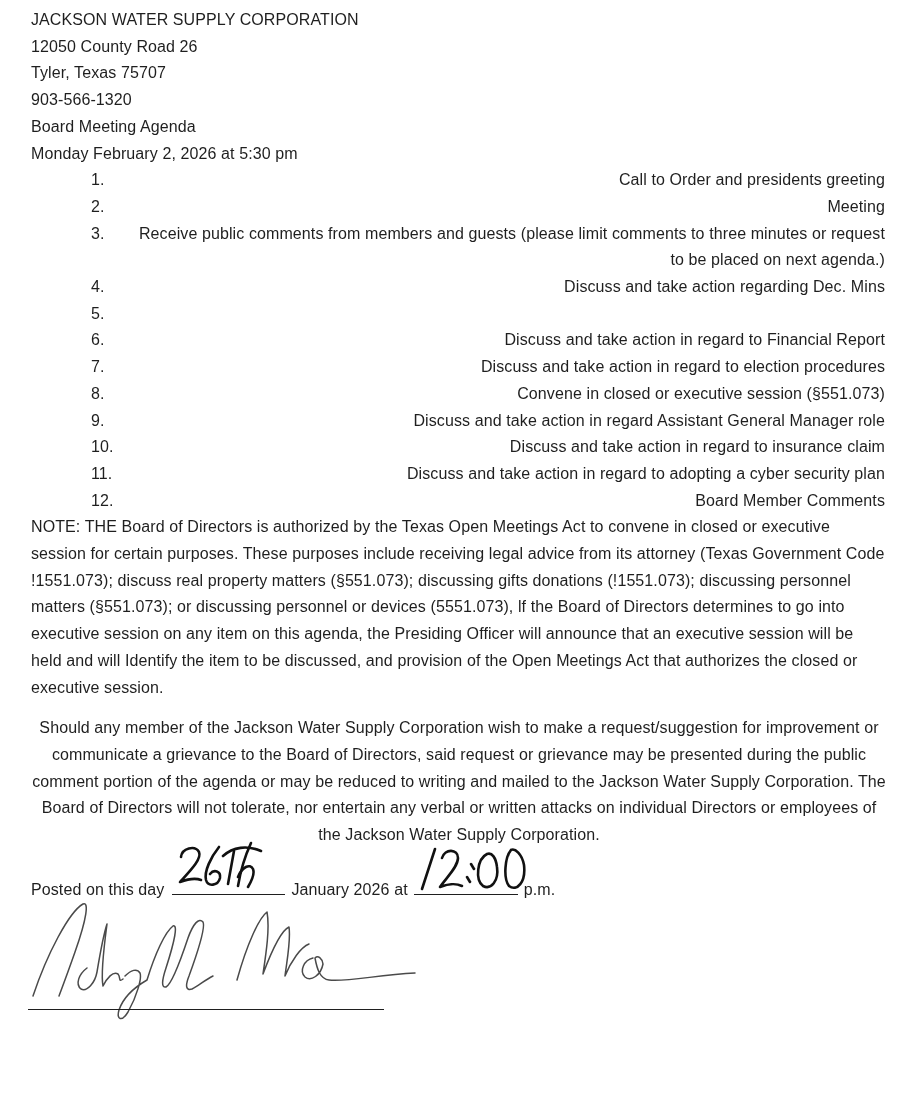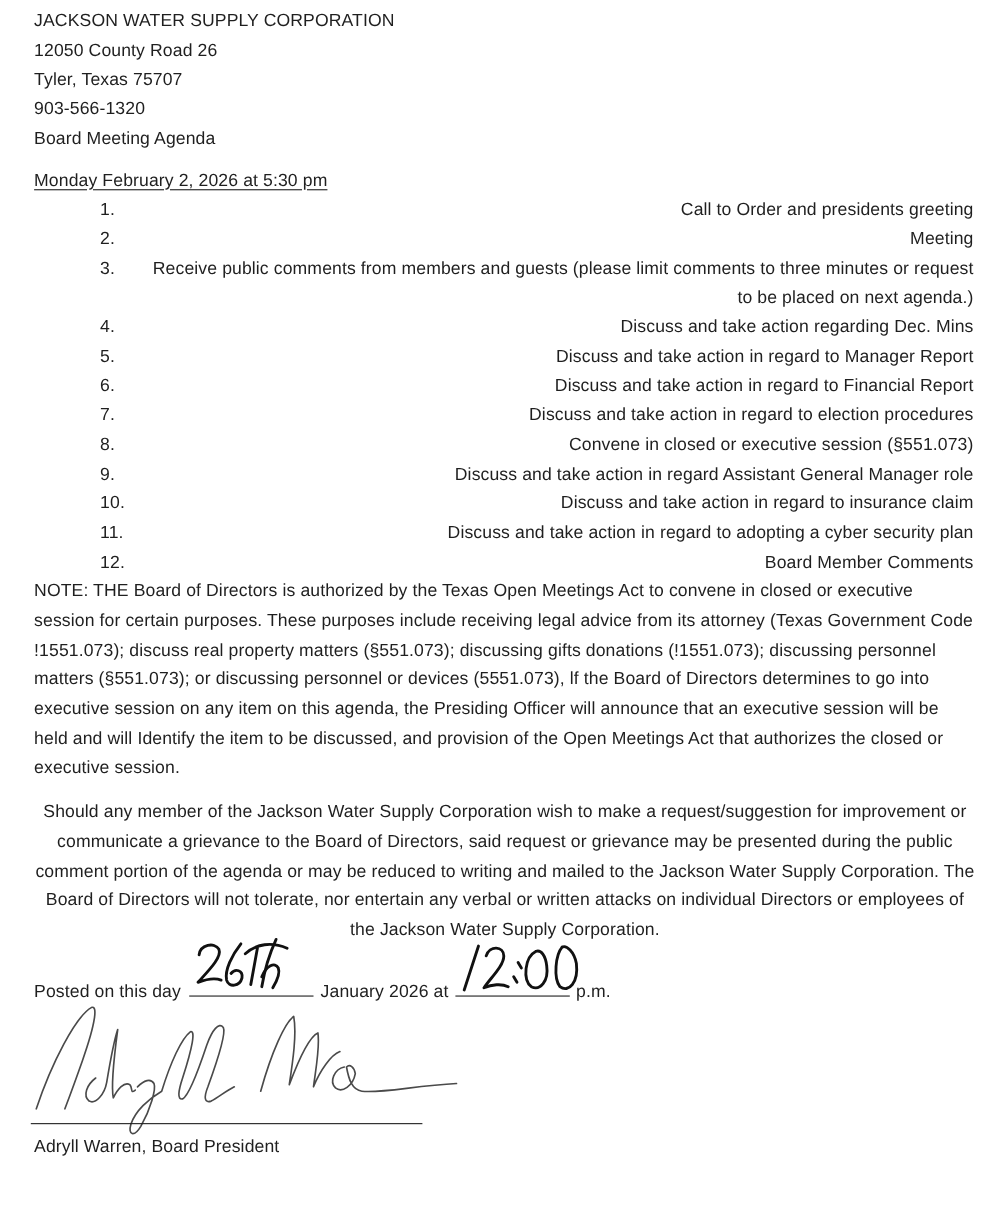--- a/index.html
+++ b/index.html
@@ -8,21 +8,21 @@
     width: 913px; height: 1101px;
     font-family: "Liberation Sans", sans-serif;
     font-size: 16px; line-height: 26.7px;
     letter-spacing: 0.1px;
     color: #1f1f1f;
     padding: 7px 28px 0 31px;
     overflow: hidden;
     position: relative;
   }
   .hdr-line { white-space: nowrap; }
-  .underlined { text-decoration: underline; text-underline-offset: 3px; margin-top: 11px; }
+  .underlined { text-underline-offset: 3px; }
 
   ol.agenda { list-style: none; margin: 0; padding: 0; }
   ol.agenda li { display: flex; align-items: flex-start; }
   ol.agenda .num {
     width: 31px; flex: 0 0 31px; margin-left: 60px;
   }
   ol.agenda .txt { width: 782px; text-align: right; }
 
   p.body-par { width: 856px; }
   p.grievance { margin-top: 14px; text-align: center; }
@@ -80,21 +80,20 @@
       <li>
         <span class="num">3.</span>
         <span class="txt">Receive public comments from members and guests (please limit comments to three minutes or request to be placed on next agenda.)</span>
       </li>
       <li>
         <span class="num">4.</span>
         <span class="txt">Discuss and take action regarding Dec. Mins</span>
       </li>
       <li>
         <span class="num">5.</span>
-        <span class="txt">Discuss and take action in regard to Manager Report</span>
       </li>
       <li>
         <span class="num">6.</span>
         <span class="txt">Discuss and take action in regard to Financial Report</span>
       </li>
       <li>
         <span class="num">7.</span>
         <span class="txt">Discuss and take action in regard to election procedures</span>
       </li>
       <li>
@@ -149,15 +148,14 @@
     <svg class="sig-svg" width="400" height="135" viewBox="0 0 400 135">
       <path class="pen" d="M8,112 C22,70 44,28 58,20 C64,17 62,34 50,68 C43,88 37,104 34,112"></path>
       <path class="pen" d="M62,84 C54,90 50,100 56,105 C62,108 70,99 72,88 C75,70 78,52 82,40 C78,70 76,92 78,102 C82,94 88,87 93,90 C96,93 93,99 98,95"></path>
       <path class="pen" d="M100,92 C106,86 112,84 115,89 C117,94 112,112 103,128 C97,138 91,136 94,126 C98,114 110,103 122,96 C130,70 140,48 148,42 C153,40 150,56 141,84 C137,96 136,104 141,103 C147,100 155,78 163,54 C168,40 174,33 178,38 C181,44 172,70 164,92 C160,102 161,107 167,105 C173,102 180,96 188,92"></path>
       <path class="pen" d="M212,96 C222,60 234,34 242,28 C245,44 241,70 238,90 C247,66 257,46 264,43 C266,56 262,76 260,92 C266,77 276,63 284,60"></path>
       <path class="pen" d="M288,74 C279,76 274,87 280,93 C286,98 296,91 298,80 C297,74 293,71 290,74 C292,85 295,95 304,96 C322,98 352,91 390,89"></path>
     </svg>
     <div class="sig-line"></div>
   </div>
 
-  <div>Adryll Warren, Board President</div>
 
 </div>
 
 </body></html>

